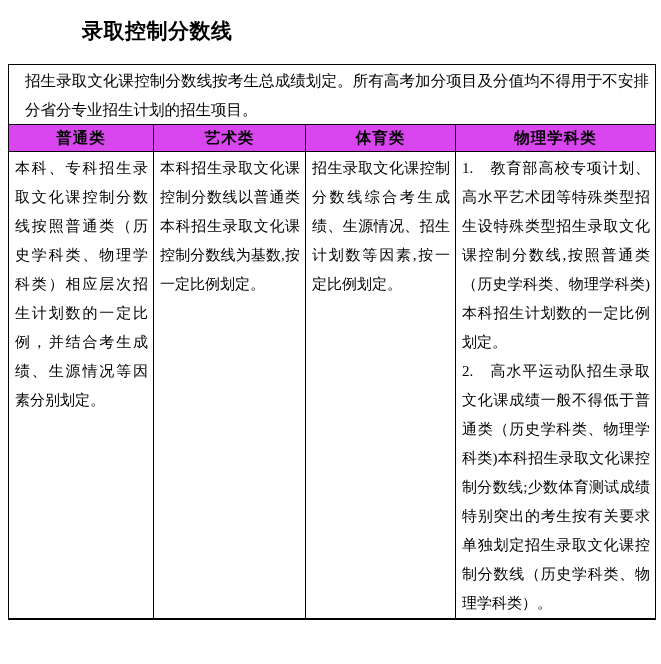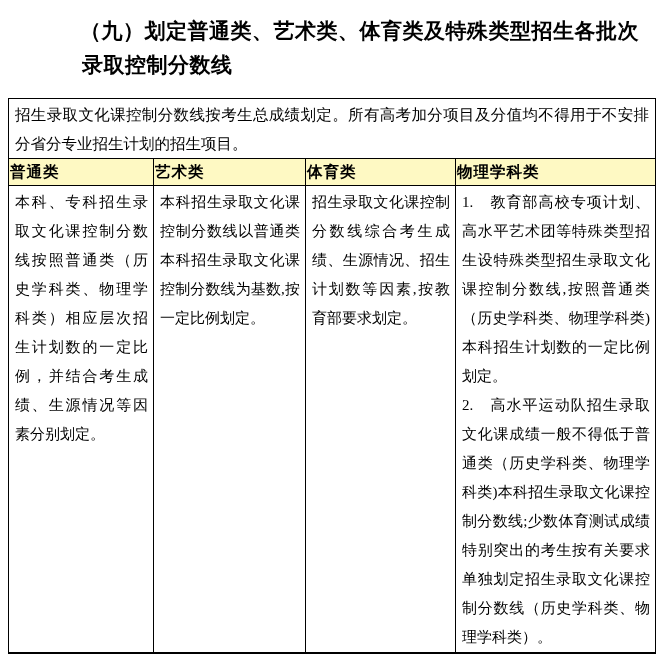--- a/index.html
+++ b/index.html
@@ -36,54 +36,53 @@
     border: 1px solid #000;
     border-bottom: 2px solid #000;
   }
   table.score-table td, table.score-table th {
     border: 1px solid #000;
     box-sizing: border-box;
     color: #000;
   }
   td.intro-cell {
     height: 57px;
-    padding: 1px 6px 0 6px;
+    padding: 1px 6px 0 16px;
     font-size: 15.5px;
     line-height: 29px;
     text-align: justify;
     text-justify: inter-character;
     margin-top: 37px;
   }
   tr.header-row th {
     height: 27px;
-    background: #fef9c3;
+    background: #d946ef;
     font-size: 15.5px;
     font-weight: 700;
-    text-align: left;
+    text-align: center;
     vertical-align: middle;
     letter-spacing: 1px;
   }
   tr.body-row td {
     height: 462px;
     vertical-align: top;
     padding: 2px 5px 0 6px;
     font-size: 15px;
     line-height: 29px;
     text-align: justify;
     text-justify: inter-character;
   }
   tr.body-row td p { margin: 0; }
 </style>
 </head>
 <body>
 
 <div class="page">
 
   <h2 class="doc-title">
-    <span class="t-line1">（九）划定普通类、艺术类、体育类及特殊类型招生各批次</span>
     <span class="t-line2">录取控制分数线</span>
   </h2>
 
   <table class="score-table">
     <colgroup>
       <col style="width:145px">
       <col style="width:152px">
       <col style="width:150px">
       <col style="width:200px">
     </colgroup>
@@ -93,21 +92,21 @@
       </tr>
       <tr class="header-row">
         <th>普通类</th>
         <th>艺术类</th>
         <th>体育类</th>
         <th>物理学科类</th>
       </tr>
       <tr class="body-row">
         <td>本科、专科招生录取文化课控制分数线按照普通类（历史学科类、物理学科类）相应层次招生计划数的一定比例，并结合考生成绩、生源情况等因素分别划定。</td>
         <td>本科招生录取文化课控制分数线以普通类本科招生录取文化课控制分数线为基数,按一定比例划定。</td>
-        <td>招生录取文化课控制分数线综合考生成绩、生源情况、招生计划数等因素,按教育部要求划定。</td>
+        <td>招生录取文化课控制分数线综合考生成绩、生源情况、招生计划数等因素,按一定比例划定。</td>
         <td>
           <p>1.　教育部高校专项计划、高水平艺术团等特殊类型招生设特殊类型招生录取文化课控制分数线,按照普通类（历史学科类、物理学科类)本科招生计划数的一定比例划定。</p>
           <p>2.　高水平运动队招生录取文化课成绩一般不得低于普通类（历史学科类、物理学科类)本科招生录取文化课控制分数线;少数体育测试成绩特别突出的考生按有关要求单独划定招生录取文化课控制分数线（历史学科类、物理学科类）。</p>
         </td>
       </tr>
     </tbody>
   </table>
 
 </div>
 

